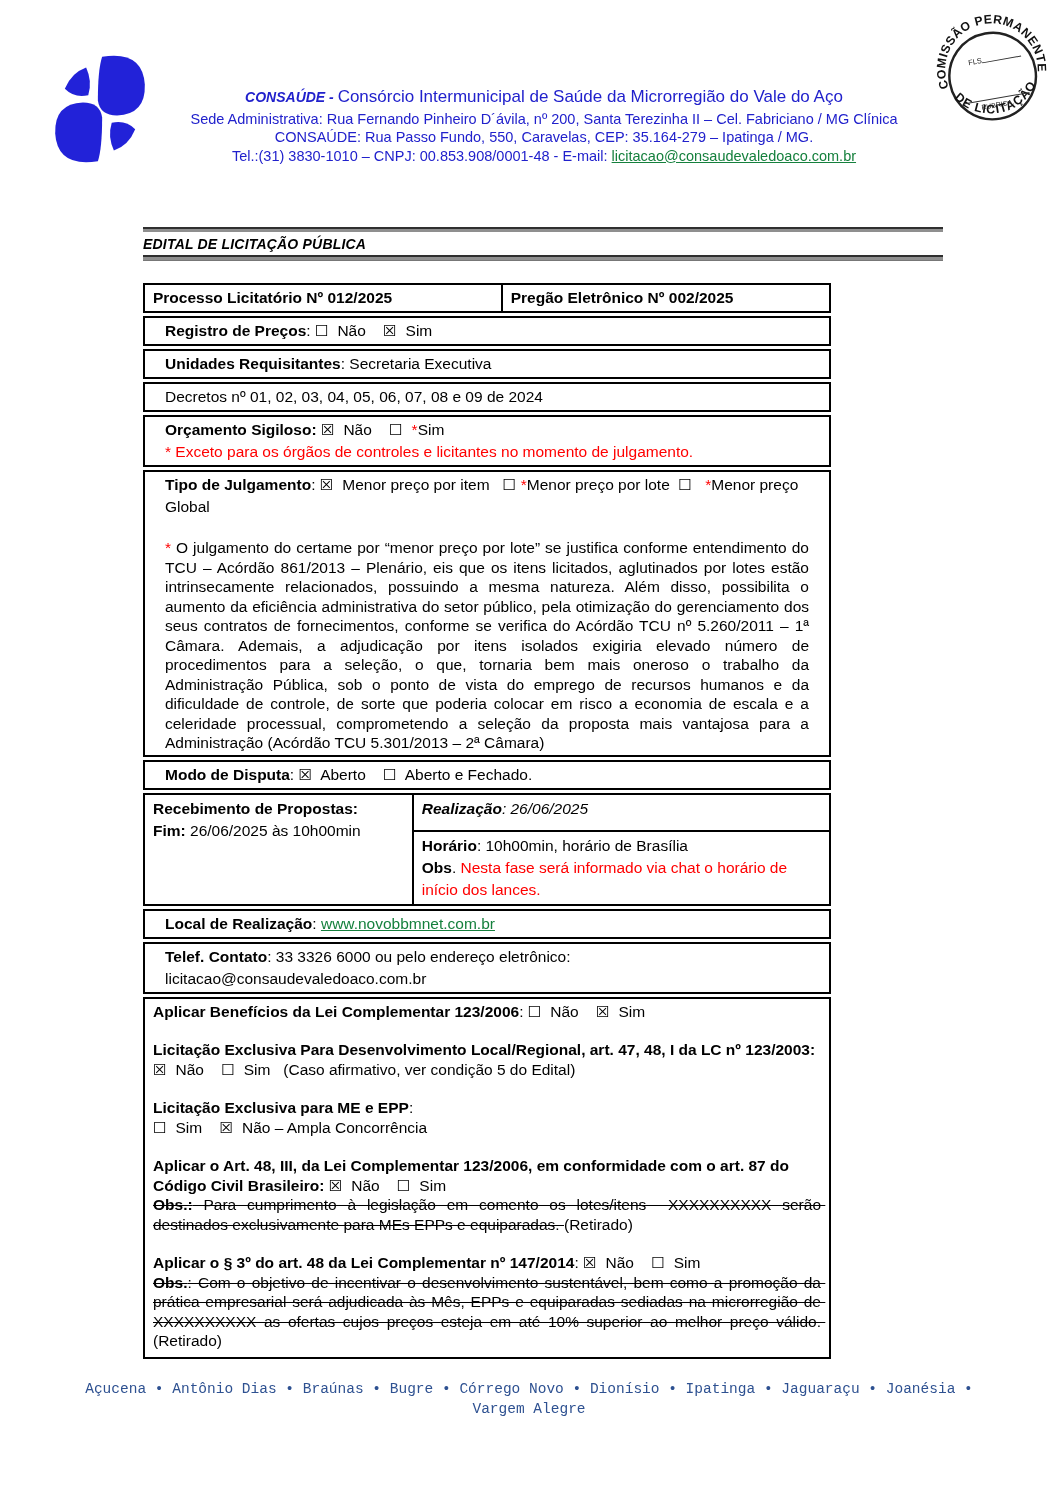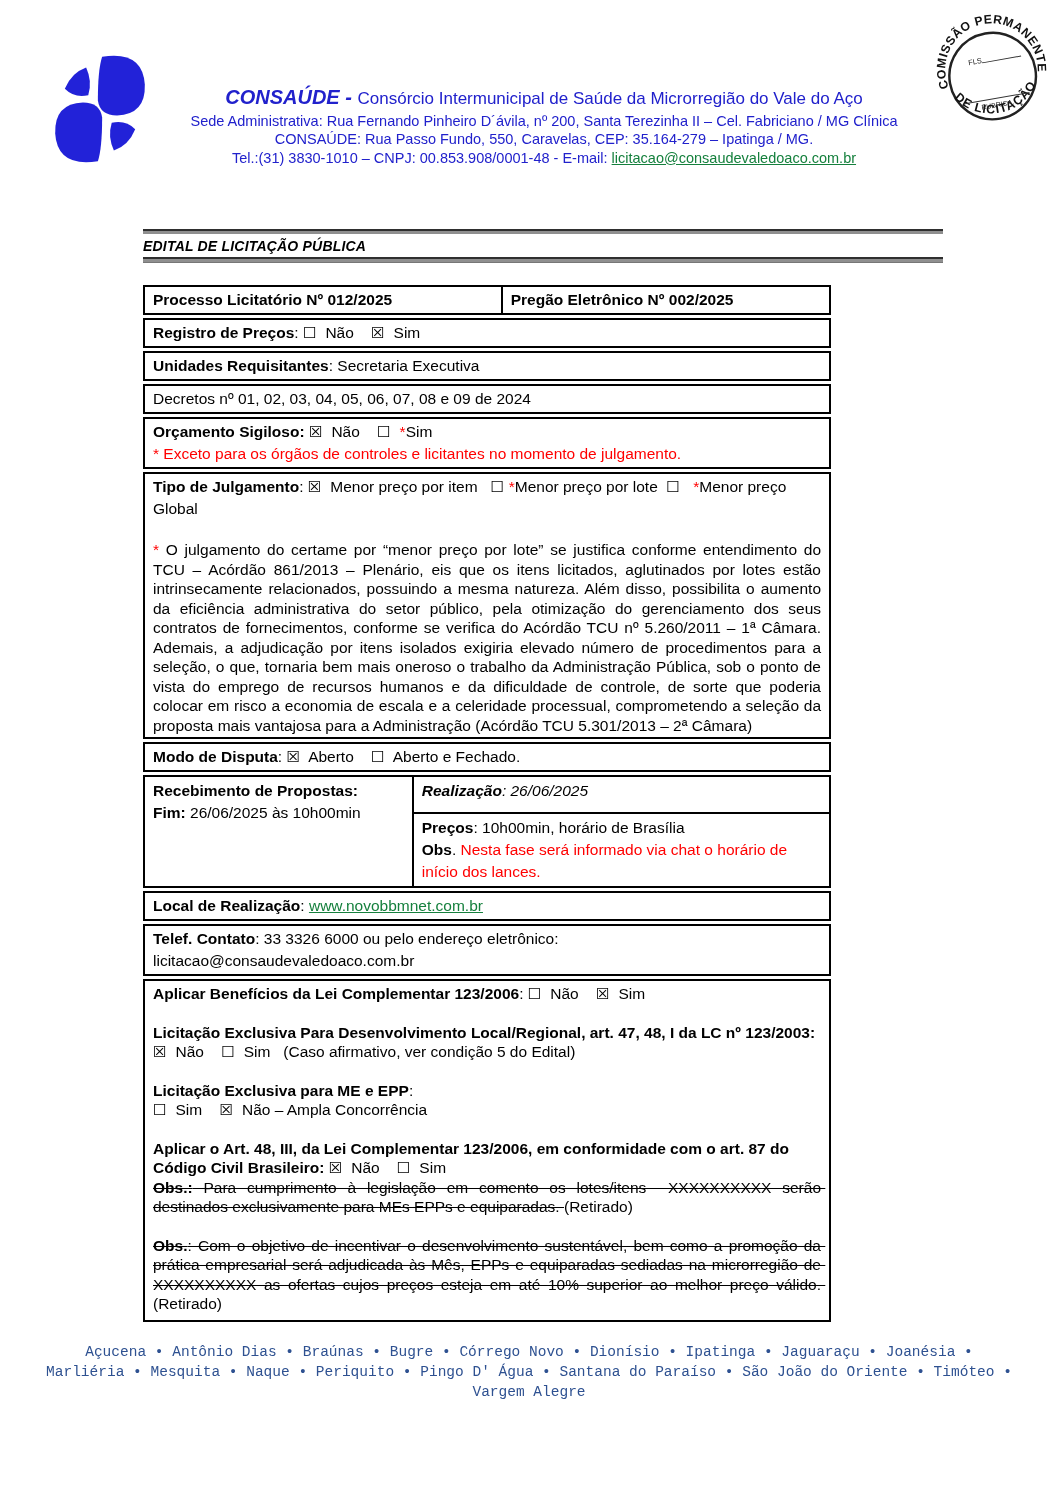--- a/index.html
+++ b/index.html
@@ -9,35 +9,35 @@
     position:relative;overflow:hidden;
   }
   
   .logo{position:absolute;left:36px;top:50px;}
   .stamp{position:absolute;left:934px;top:12px;transform:rotate(-10deg);}
   .hdr{
     margin:88px 120px 0 150px;text-align:center;color:#2121CC;
     font-size:14.5px;line-height:18.5px;
   }
   .hdr .l1{font-size:17px;margin-bottom:3px;}
-  .hdr .brand{font-weight:bold;font-style:italic;font-size:20px;}
+  .hdr .brand{font-weight:bold;font-style:italic;font-size:14px;}
   .lnk{color:#15803d;text-decoration:underline;cursor:pointer;}
   
   .titleblock{margin:62px 115px 0 143px;width:800px;}
   .rule-top{height:3px;background:#8f8f8f;border-top:2px solid #2f2f2f;}
   .doc-title{
     text-align:left;font-weight:bold;font-style:italic;font-size:14px;
     padding:4px 0 3px 0;letter-spacing:.2px;
   }
   .rule-bot{height:3px;background:#8f8f8f;border-top:2px solid #2f2f2f;border-bottom:1px solid #777;}
   
   .tbl{margin:22px 115px 0 143px;width:688px;font-size:15.5px;}
   .tbl *{box-sizing:border-box;}
   .row{
-    border:2px solid #000;margin-bottom:3px;padding:2px 8px;
+    border:2px solid #000;margin-bottom:3px;padding:2px 20px;
     line-height:22px;background:#fff;
   }
   .row.nopad{padding:0;}
   .split{display:flex;}
   .split .c1{width:52%;padding:2px 8px;}
   .split .c2{flex:1;border-left:2px solid #000;padding:2px 8px;}
   .b{font-weight:bold;}
   .red{color:#FF0000;}
   .st{text-decoration:line-through;}
   .pre{white-space:pre-wrap;}
@@ -131,21 +131,21 @@
   <div class="row"><span class="b pre">Modo de Disputa</span><span class="pre">: ☒  Aberto    ☐  Aberto e Fechado.</span></div>
 
   <div class="row r9">
     <div class="left">
       <div class="b">Recebimento de Propostas:</div>
       <div><span class="b pre">Fim:</span><span class="pre"> 26/06/2025 às 10h00min</span></div>
     </div>
     <div class="right">
       <div class="rt"><span class="b pre">Realização</span><span class="pre">: 26/06/2025</span></div>
       <div class="rb">
-        <div><span class="b pre">Preços</span><span class="pre">: 10h00min, horário de Brasília</span></div>
+        <div><span class="b pre">Horário</span><span class="pre">: 10h00min, horário de Brasília</span></div>
         <div><span class="b pre">Obs</span><span class="pre">. </span><span class="red">Nesta fase será informado via chat o horário de início dos lances.</span></div>
       </div>
     </div>
   </div>
 
   <div class="row"><span class="b pre">Local de Realização</span><span class="pre">: </span><a class="lnk">www.novobbmnet.com.br</a></div>
 
   <div class="row"><span class="b pre">Telef. Contato</span><span class="pre">: 33 3326 6000 ou pelo endereço eletrônico: licitacao@consaudevaledoaco.com.br</span></div>
 
   <div class="row bigcell">
@@ -160,23 +160,23 @@
       <div><span class="b pre">Licitação Exclusiva para ME e EPP</span><span class="pre">:</span></div>
       <div class="pre">☐  Sim    ☒  Não – Ampla Concorrência</div>
     </div>
 
     <div class="grp">
       <div><span class="b pre">Aplicar o Art. 48, III, da Lei Complementar 123/2006, em conformidade com o art. 87 do Código Civil Brasileiro:</span><span class="pre"> ☒  Não    ☐  Sim</span></div>
       <div class="just"><span class="b st pre">Obs.:</span><span class="st pre"> Para cumprimento à legislação em comento os lotes/itens  XXXXXXXXXX serão destinados exclusivamente para MEs EPPs e equiparadas. </span><span class="pre">(Retirado)</span></div>
     </div>
 
     <div class="grp">
+      <div><span class="b pre">Aplicar o § 3º do art. 48 da Lei Complementar nº 147/2014</span><span class="pre">: ☒  Não    ☐  Sim</span></div>
       <div class="just"><span class="b st pre">Obs.</span><span class="st pre">: Com o objetivo de incentivar o desenvolvimento sustentável, bem como a promoção da prática empresarial será adjudicada às Mês, EPPs e equiparadas sediadas na microrregião de XXXXXXXXXX as ofertas cujos preços esteja em até 10% superior ao melhor preço válido. </span><span class="pre">(Retirado)</span></div>
     </div>
   </div>
 
 </div>
 
 <div class="foot">
   <div>Açucena • Antônio Dias • Braúnas • Bugre • Córrego Novo • Dionísio • Ipatinga • Jaguaraçu • Joanésia •</div>
-  <div>Marliéria • Mesquita • Naque • Periquito • Pingo D' Água • Santana do Paraíso • São João do Oriente • Timóteo •</div>
   <div>Vargem Alegre</div>
 </div>
 
 </body></html>

